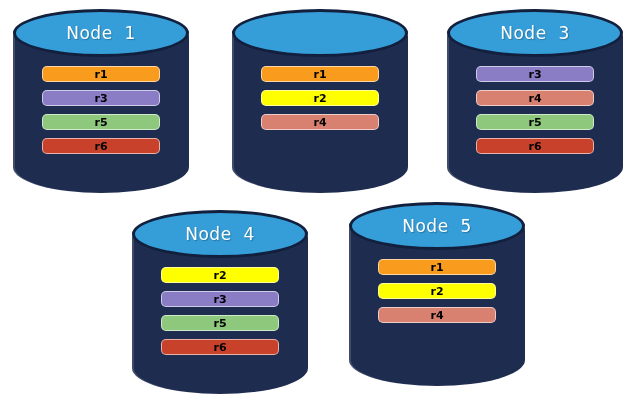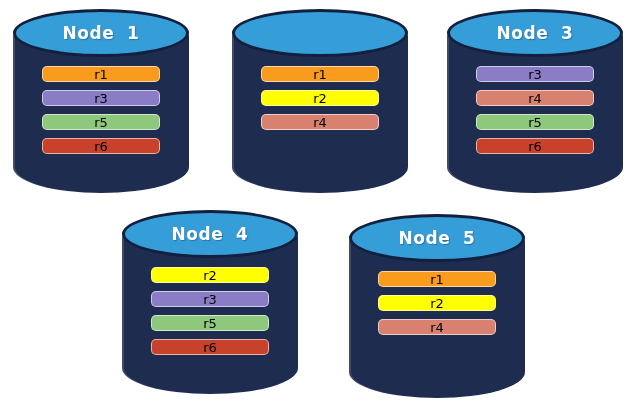--- a/index.html
+++ b/index.html
@@ -17,22 +17,22 @@
   }
   .node {
     position: absolute;
     width: 176px;
     height: 184px;
   }
   
   .pos-0 { left: 13px;  top: 9px; }
   .pos-1 { left: 232px; top: 9px; }
   .pos-2 { left: 447px; top: 9px; text-align: right; }
-  .pos-3 { left: 122px; top: 210px; }
-  .pos-4 { left: 349px; top: 214px; }
+  .pos-3 { left: 132px; top: 210px; }
+  .pos-4 { left: 349px; top: 202px; }
 
   .cyl-body {
     position: absolute;
     left: 0; right: 0;
     top: 24px; bottom: 0;
     background: var(--cyl-body, #1E2C4F);
     border-radius: 4px 4px 88px 88px / 4px 4px 26px 26px;
     box-shadow: inset 2px 0 0 rgba(255,255,255,0.15);
   }
   .cyl-top {
@@ -48,21 +48,21 @@
   .node-title {
     position: absolute;
     left: 0; right: 0;
     top: 0;
     height: 48px;
     display: flex;
     align-items: center;
     justify-content: center;
     color: var(--title-color, #ffffff);
     font-size: 17px;
-    font-weight: bold;
+    font-weight: normal;
     letter-spacing: 0.5px;
     white-space: pre;
     text-shadow: 1px 1px 1px rgba(0,0,0,0.25);
   }
   .bars {
     position: absolute;
     left: 29px; right: 29px;
     top: 57px;
     display: flex;
     flex-direction: column;
@@ -71,22 +71,22 @@
   .bar {
     height: 16px;
     border-radius: 5px;
     border: 1px solid rgba(255,255,255,0.6);
     box-sizing: border-box;
     display: flex;
     align-items: center;
     justify-content: center;
   }
   .bar-label {
-    font-size: 13px;
-    font-weight: normal;
+    font-size: 11px;
+    font-weight: bold;
     color: var(--bar-text, #000000);
     line-height: 1;
   }
 </style>
 </head>
 <body>
 
 <div class="diagram" id="diagram" style="--cyl-body: #1E2C4F; --cyl-top: #359DD8; --cyl-outline: #12203E; --title-color: #FFFFFF; --bar-text: #000000; background: rgb(255, 255, 255);">
 
 <div class="node pos-0">

